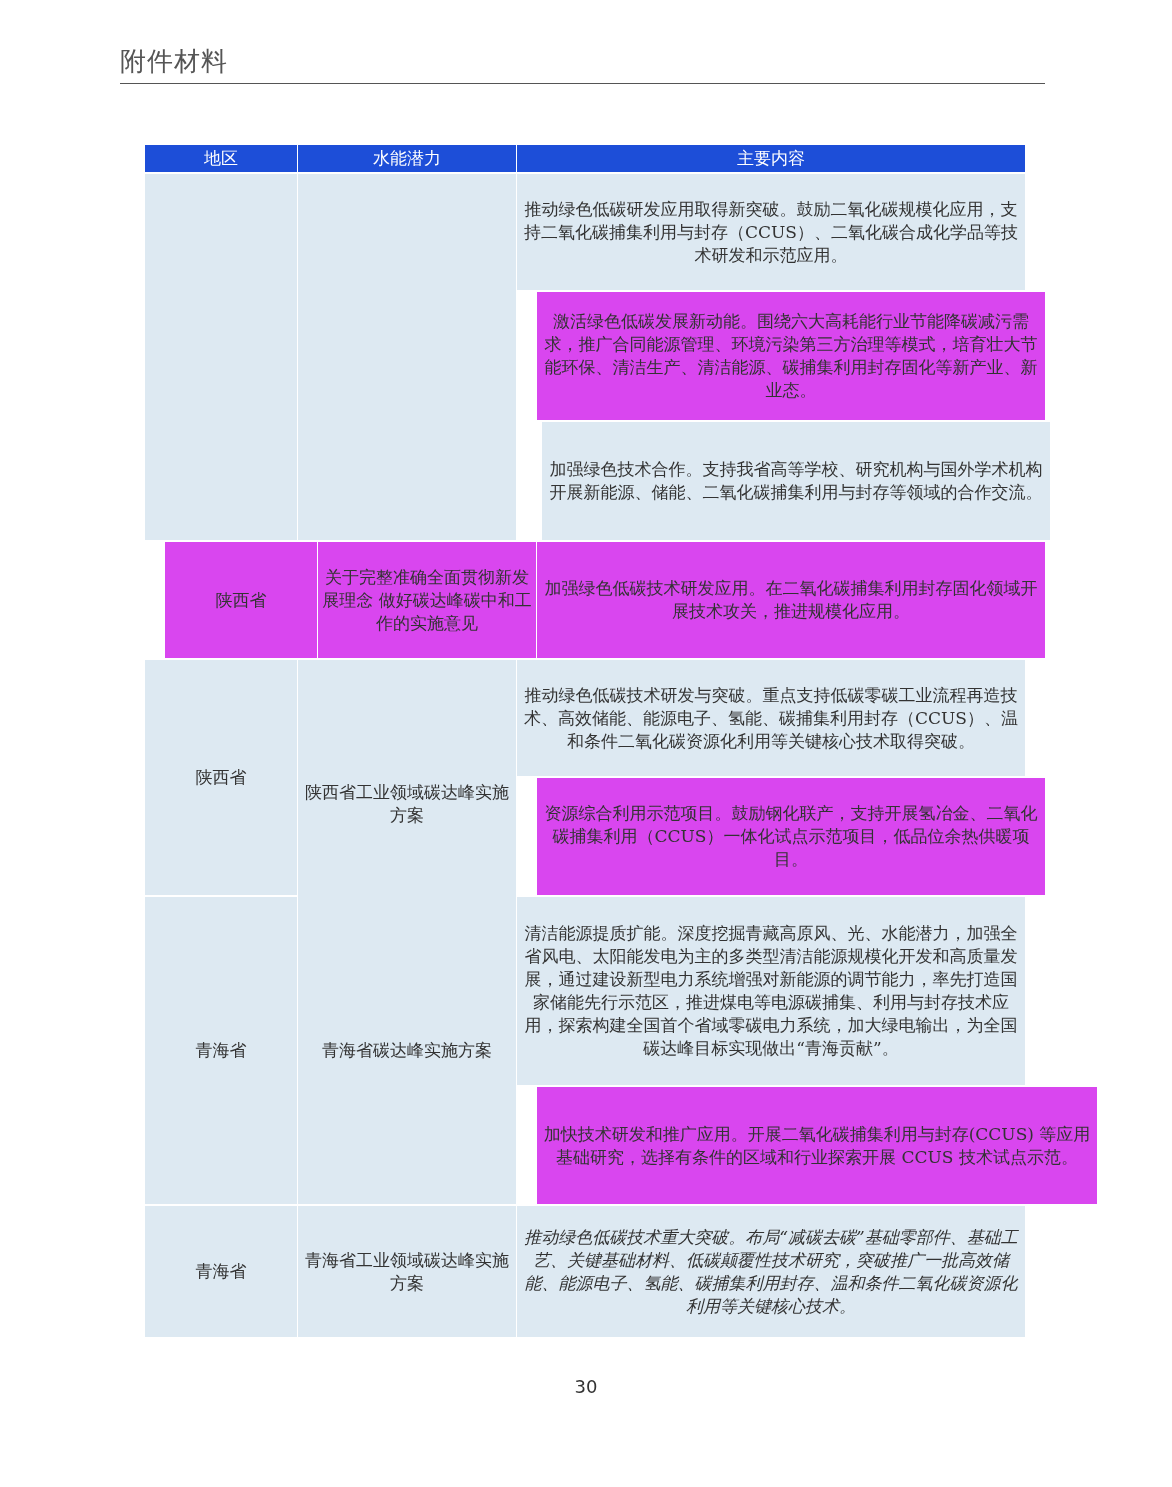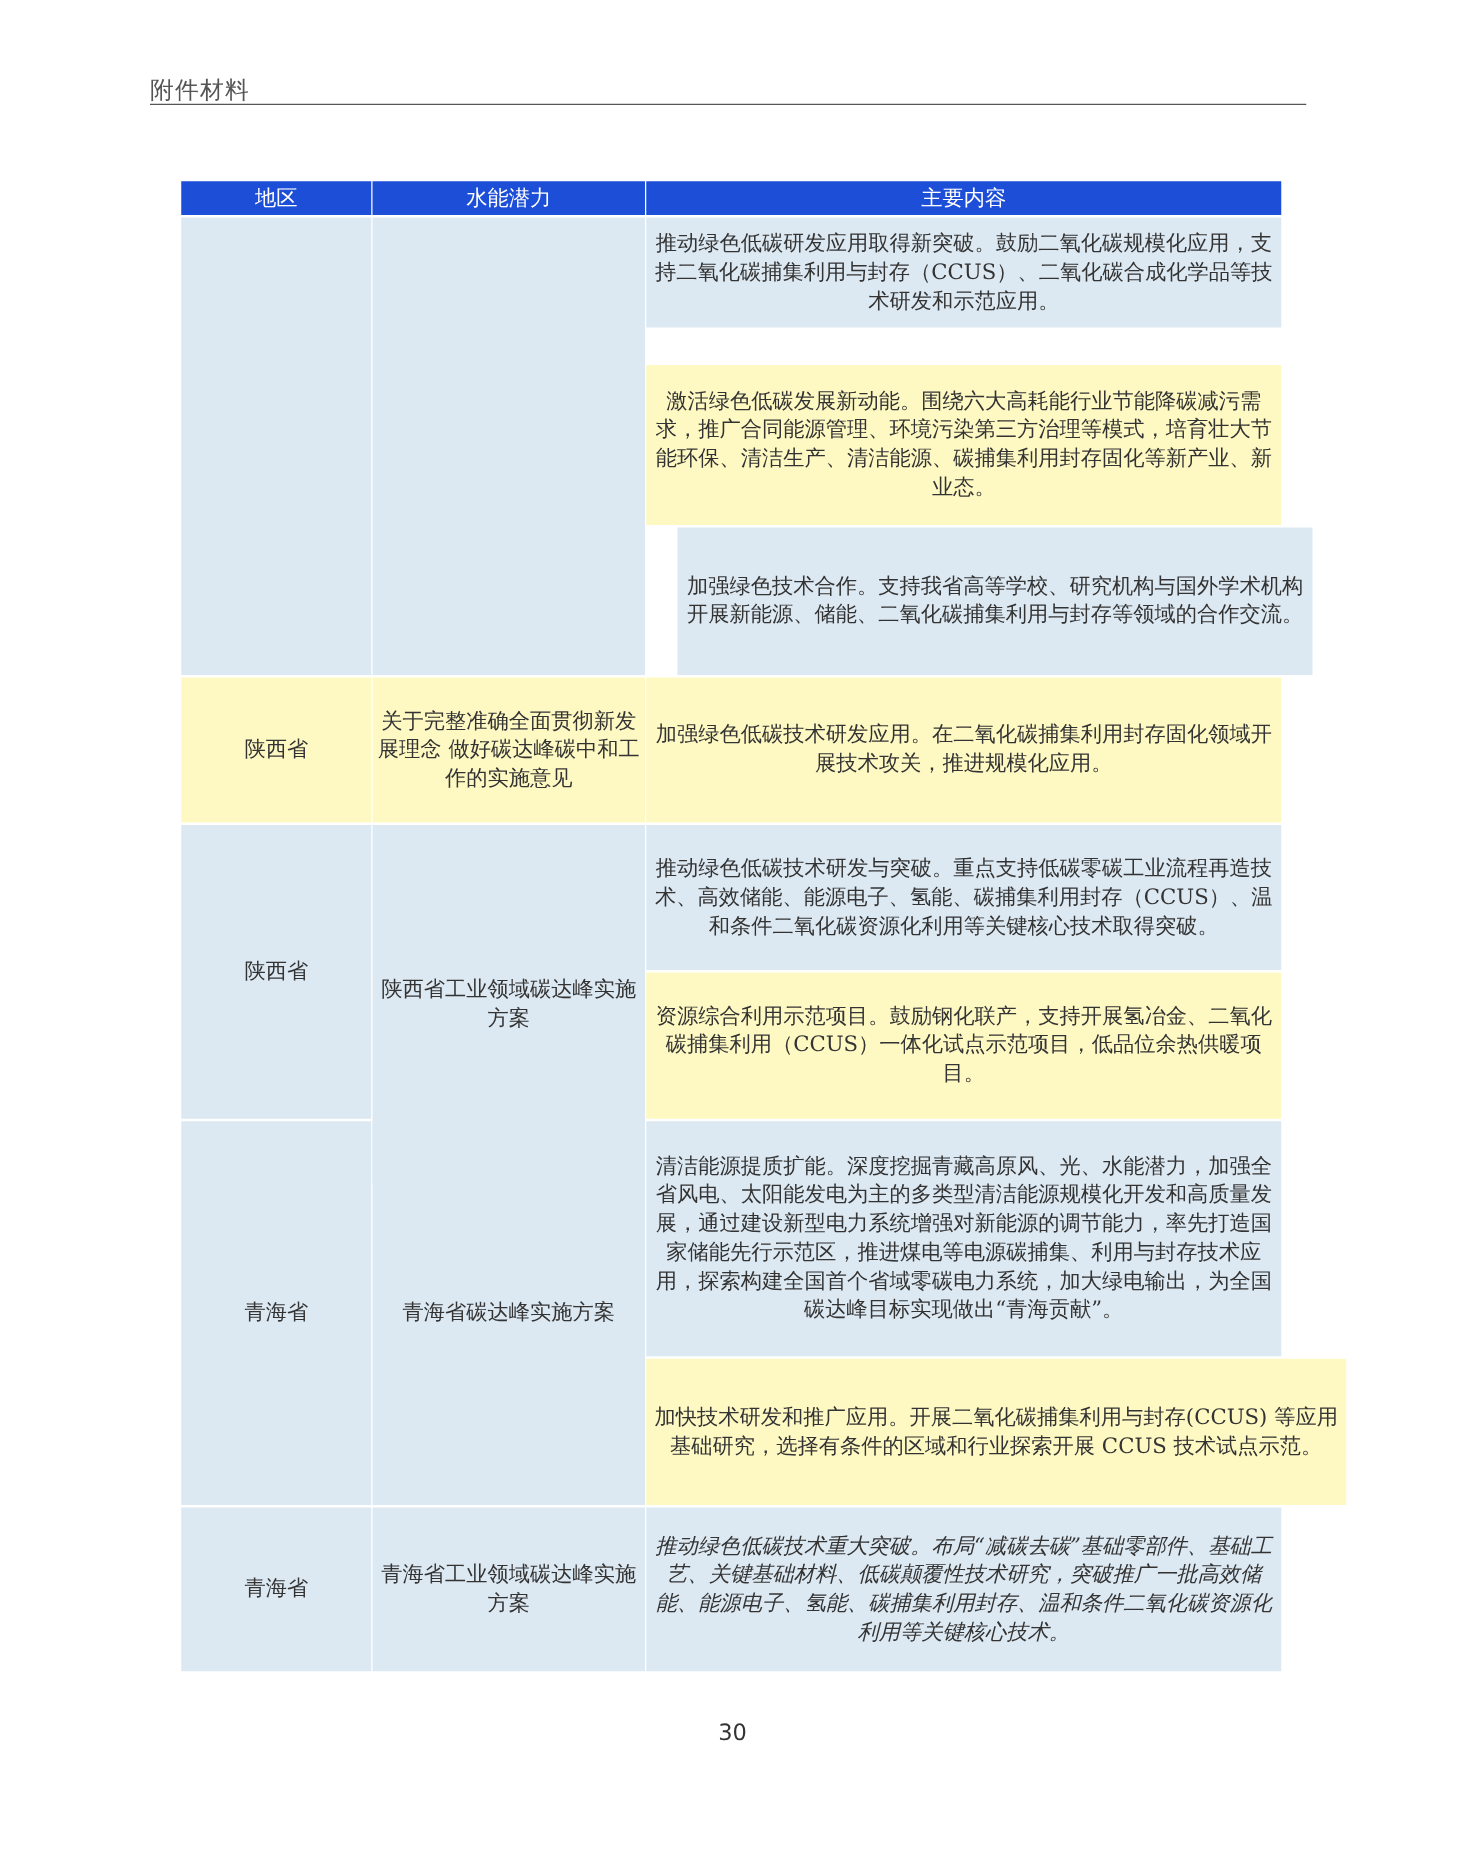--- a/index.html
+++ b/index.html
@@ -1,47 +1,47 @@
 <!DOCTYPE html>
 <html><head>
   <meta charset="utf-8">
   <style>
     html, body { margin: 0; padding: 0; background: #ffffff; }
     body { width: 1172px; height: 1487px; position: relative; overflow: hidden;
            font-family: "DejaVu Serif", "Liberation Serif", serif; color: #333333; }
-    .running-head { position: absolute; left: 120px; top: 59px; font-family: "DejaVu Sans", "Liberation Sans", sans-serif;
-           font-size: 19px; color: #555555; letter-spacing: 1px; }
+    .running-head { position: absolute; left: 120px; top: 44px; font-family: "DejaVu Sans", "Liberation Sans", sans-serif;
+           font-size: 26px; color: #555555; letter-spacing: 1px; }
     .head-rule { position: absolute; left: 120px; top: 83px; width: 925px; height: 0; border-top: 1.5px solid #555555; }
     .tbl { position: absolute; left: 145px; top: 145px; width: 880px; }
     .hdr { position: absolute; top: 0; height: 27px; background: #1d4ed8; color: #ffffff;
            font-family: "DejaVu Sans", "Liberation Sans", sans-serif; font-size: 17px;
            display: flex; align-items: center; justify-content: center; }
     .cell { position: absolute; display: flex; align-items: center; justify-content: center;
             text-align: center; font-size: 17px; line-height: 23px; color: #333333; box-sizing: border-box; }
     .cell.content { padding: 0 2px; text-align: center; }
     .light { background: #dde9f2; }
-    .dark { background: #fef9c3; }
+    .dark { background: #d946ef; margin-left: 20px; }
     .page-number { position: absolute; left: 0; width: 1172px; top: 1376px; text-align: center;
                    font-family: "DejaVu Sans", "Liberation Sans", sans-serif; font-size: 18px; color: #333333; }
   </style>
 </head>
 <body>
 
 <div class="running-head">附件材料</div>
 <div class="head-rule"></div>
 
 <div class="tbl">
 
   <div class="hdr" style="left:0;width:152px;">地区</div>
   <div class="hdr" style="left:153px;width:218px;">水能潜力</div>
   <div class="hdr" style="left:372px;width:508px;">主要内容</div>
 
   <div class="cell light" style="left:0;top:29px;width:152px;height:366px;"></div>
   <div class="cell light" style="left:153px;top:29px;width:218px;height:366px;"></div>
-  <div class="cell content light" style="left:372px;top:29px;width:508px;height:88px;">推动绿色低碳研发应用取得新突破。鼓励二氧化碳规模化应用，支持二氧化碳捕集利用与封存（CCUS）、二氧化碳合成化学品等技术研发和示范应用。</div>
+  <div class="cell content light" style="left:372px;top:29px;width:508px;height:116px;">推动绿色低碳研发应用取得新突破。鼓励二氧化碳规模化应用，支持二氧化碳捕集利用与封存（CCUS）、二氧化碳合成化学品等技术研发和示范应用。</div>
   <div class="cell content dark" style="left:372px;top:147px;width:508px;height:128px;">激活绿色低碳发展新动能。围绕六大高耗能行业节能降碳减污需求，推广合同能源管理、环境污染第三方治理等模式，培育壮大节能环保、清洁生产、清洁能源、碳捕集利用封存固化等新产业、新业态。</div>
   <div class="cell content light" style="left:372px;top:277px;width:508px;height:118px;margin-left:25px;">加强绿色技术合作。支持我省高等学校、研究机构与国外学术机构开展新能源、储能、二氧化碳捕集利用与封存等领域的合作交流。</div>
 
   <div class="cell dark" style="left:0;top:397px;width:152px;height:116px;">陕西省</div>
   <div class="cell dark" style="left:153px;top:397px;width:218px;height:116px;">关于完整准确全面贯彻新发展理念 做好碳达峰碳中和工作的实施意见</div>
   <div class="cell content dark" style="left:372px;top:397px;width:508px;height:116px;">加强绿色低碳技术研发应用。在二氧化碳捕集利用封存固化领域开展技术攻关，推进规模化应用。</div>
 
   <div class="cell light" style="left:0;top:515px;width:152px;height:235px;">陕西省</div>
   <div class="cell light" style="left:153px;top:515px;width:218px;height:287px;">陕西省工业领域碳达峰实施方案</div>
   <div class="cell content light" style="left:372px;top:515px;width:508px;height:116px;">推动绿色低碳技术研发与突破。重点支持低碳零碳工业流程再造技术、高效储能、能源电子、氢能、碳捕集利用封存（CCUS）、温和条件二氧化碳资源化利用等关键核心技术取得突破。</div>

